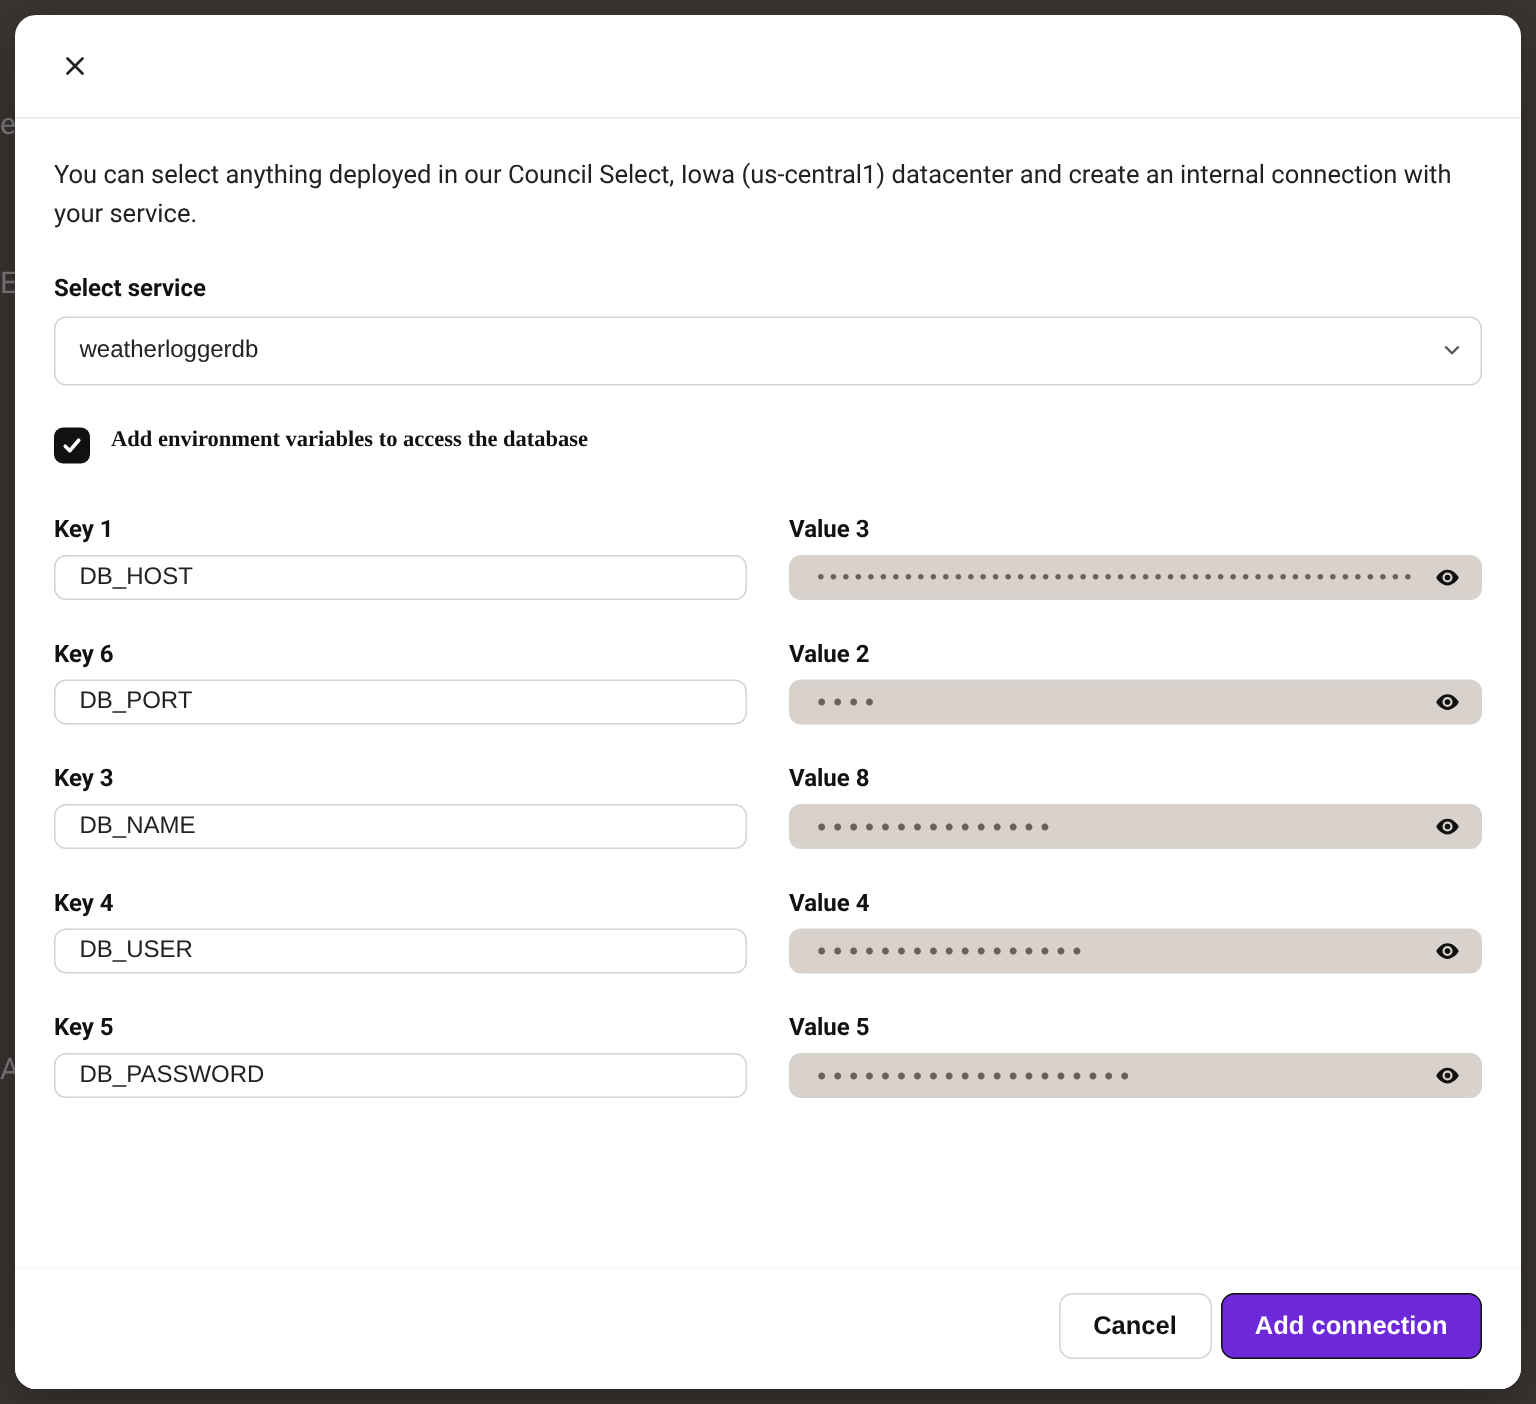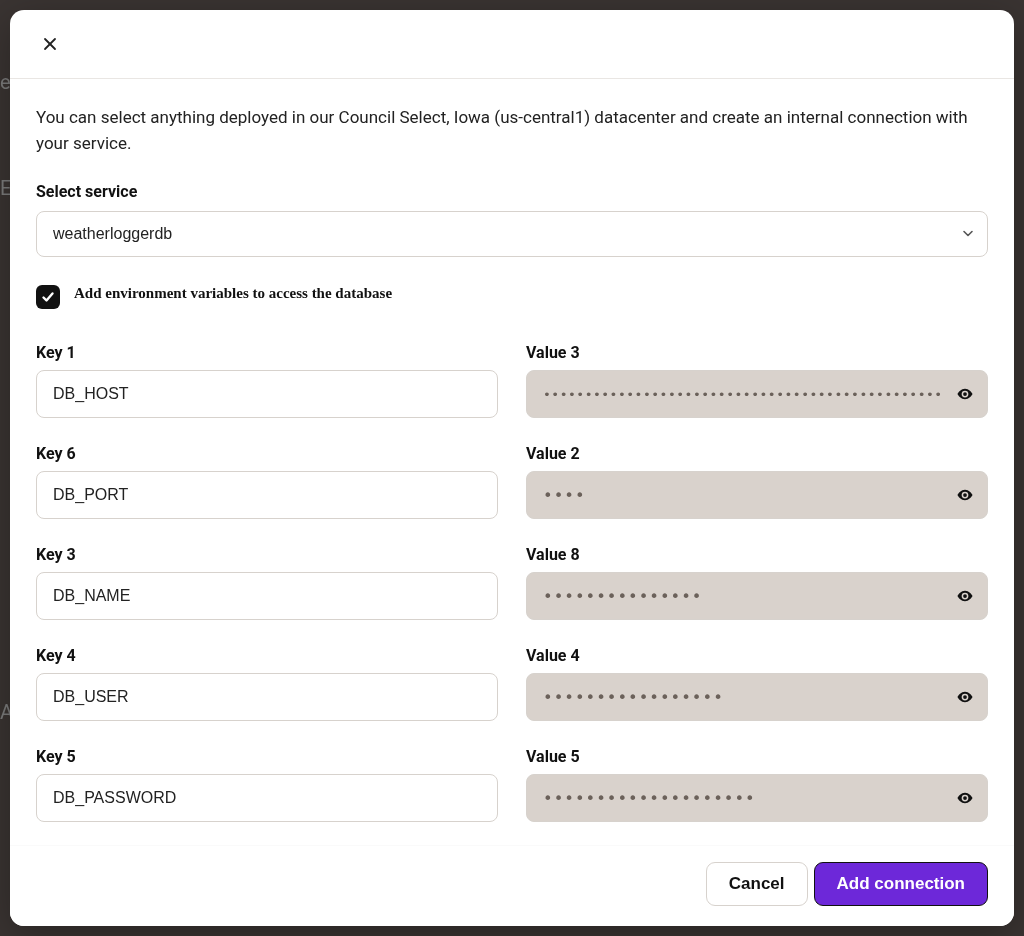--- a/index.html
+++ b/index.html
@@ -102,21 +102,21 @@
     row-gap: 8px;
   }
   .kv-label {
     font-size: 16px;
     font-weight: 700;
     color: #111;
     margin-top: 18px;
   }
   .kv-grid .kv-label:nth-child(-n+2) { margin-top: 0; }
   .key-input, .value-input {
-    height: 48px;
+    height: 30px;
     border-radius: 8px;
     font-size: 16px;
     padding: 0 16px;
     width: 100%;
   }
   .key-input {
     border: 1px solid #d7d2cd;
     background: #fff;
     color: #222;
   }

